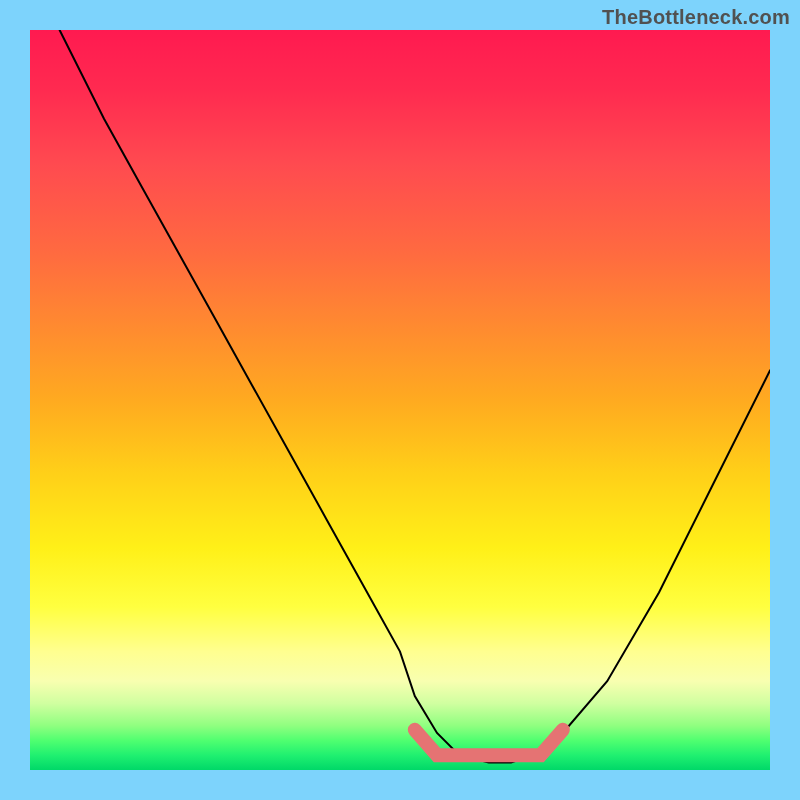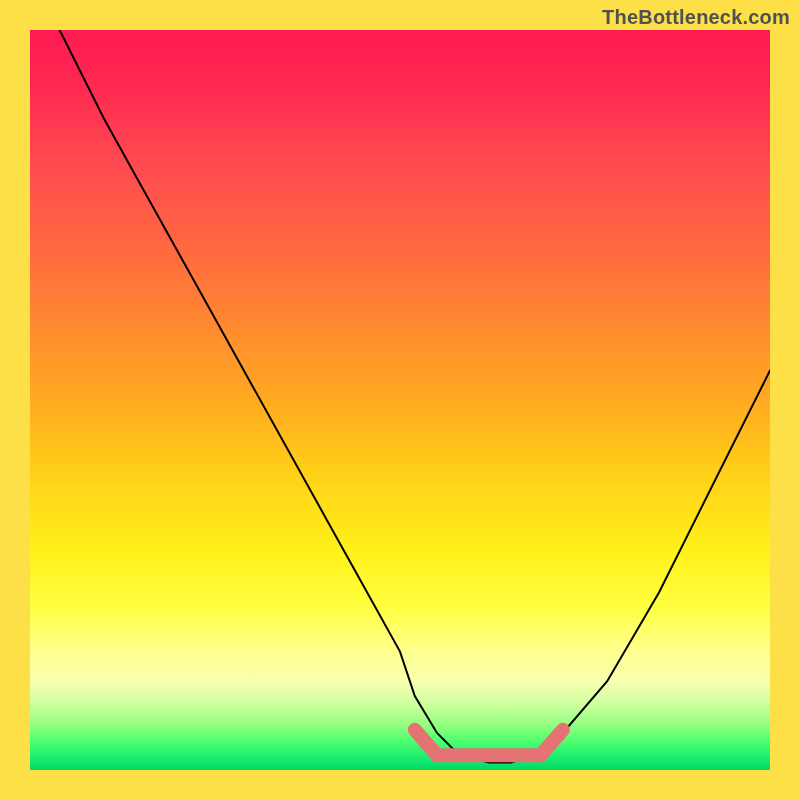--- a/index.html
+++ b/index.html
@@ -1,21 +1,21 @@
 <!DOCTYPE html>
 <html><head>
 <meta charset="utf-8">
 <style>
   * { margin: 0; padding: 0; box-sizing: border-box; }
   html, body { width: 800px; height: 800px; overflow: hidden; background: #000; }
   .chart-container {
     position: relative;
     width: 800px;
     height: 800px;
-    background: #fde047;
+    background: #7dd3fc;
     text-align: right;
   }
   .plot-area {
     position: absolute;
     left: 30px;
     top: 30px;
     width: 740px;
     height: 740px;
     background: linear-gradient(to bottom,
       #ff1a50 0%,

